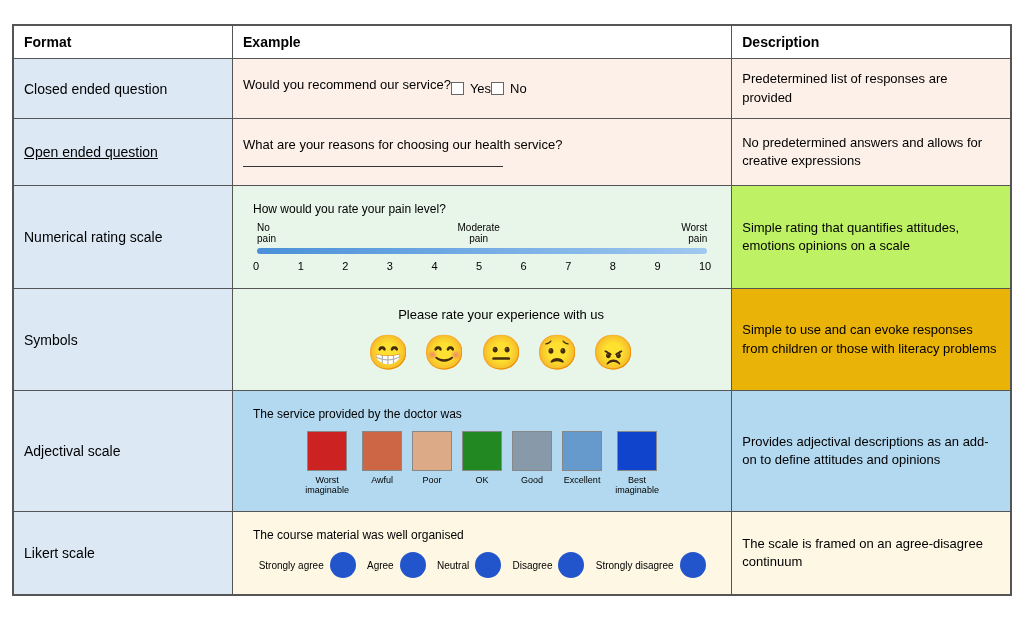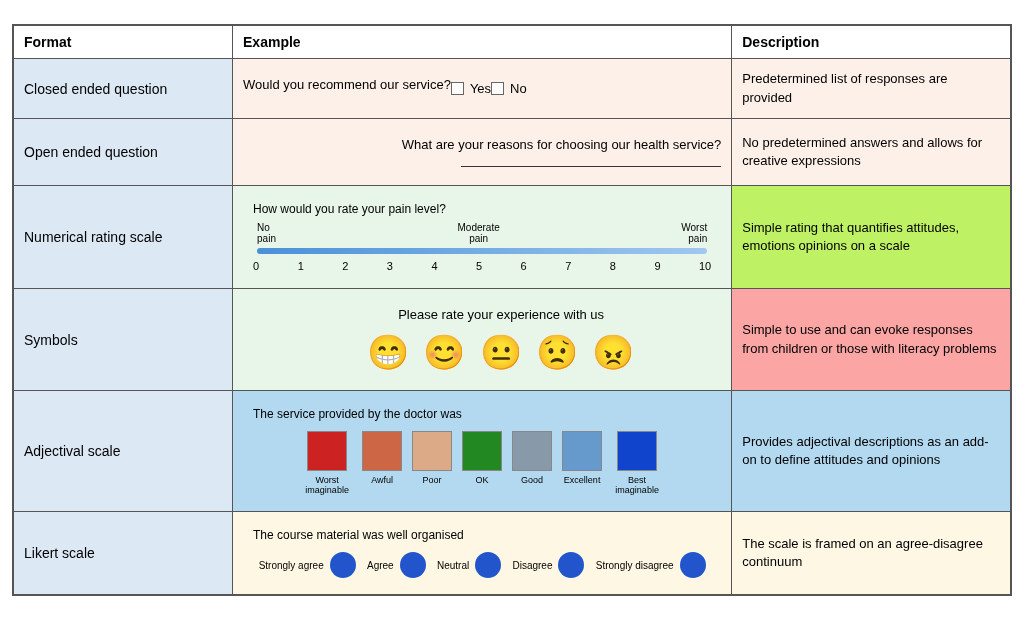--- a/index.html
+++ b/index.html
@@ -36,31 +36,31 @@
     
     .col-format { width: 220px; }
     .col-example { width: 500px; }
     .col-desc { width: 280px; }
 
     
     .row-closed .format-cell { background: #dce9f5; }
     .row-closed .example-cell { background: #fdf0e8; }
     .row-closed .desc-cell { background: #fdf0e8; }
 
-    .row-open .format-cell { background: #dce9f5; }
+    .row-open .format-cell { background: #dce9f5; text-decoration: underline; }
     .row-open .example-cell { background: #fdf0e8; }
     .row-open .desc-cell { background: #fdf0e8; }
 
     .row-numerical .format-cell { background: #dce9f5; }
     .row-numerical .example-cell { background: #e8f5e9; }
     .row-numerical .desc-cell { background: #bef264; }
 
     .row-symbols .format-cell { background: #dce9f5; }
     .row-symbols .example-cell { background: #e8f5e9; padding-left: 48px; }
-    .row-symbols .desc-cell { background: #fca5a5; }
+    .row-symbols .desc-cell { background: #eab308; }
 
     .row-adjectival .format-cell { background: #dce9f5; }
     .row-adjectival .example-cell { background: #b3d9f0; }
     .row-adjectival .desc-cell { background: #b3d9f0; }
 
     .row-likert .format-cell { background: #dce9f5; }
     .row-likert .example-cell { background: #fdf7e3; }
     .row-likert .desc-cell { background: #fdf7e3; }
 
     .format-cell {
@@ -91,21 +91,21 @@
       height: 13px;
       border: 1px solid #666;
       background: #fff;
       display: inline-block;
     }
 
     
     .open-example {
       display: flex;
       flex-direction: column;
-      align-items: flex-end;
+      align-items: flex-start;
       padding: 10px 0;
     }
     .open-example .question {
       font-size: 13px;
       text-align: center;
       margin-bottom: 14px;
     }
     .open-line {
       width: 260px;
       border-bottom: 1.5px solid #333;

